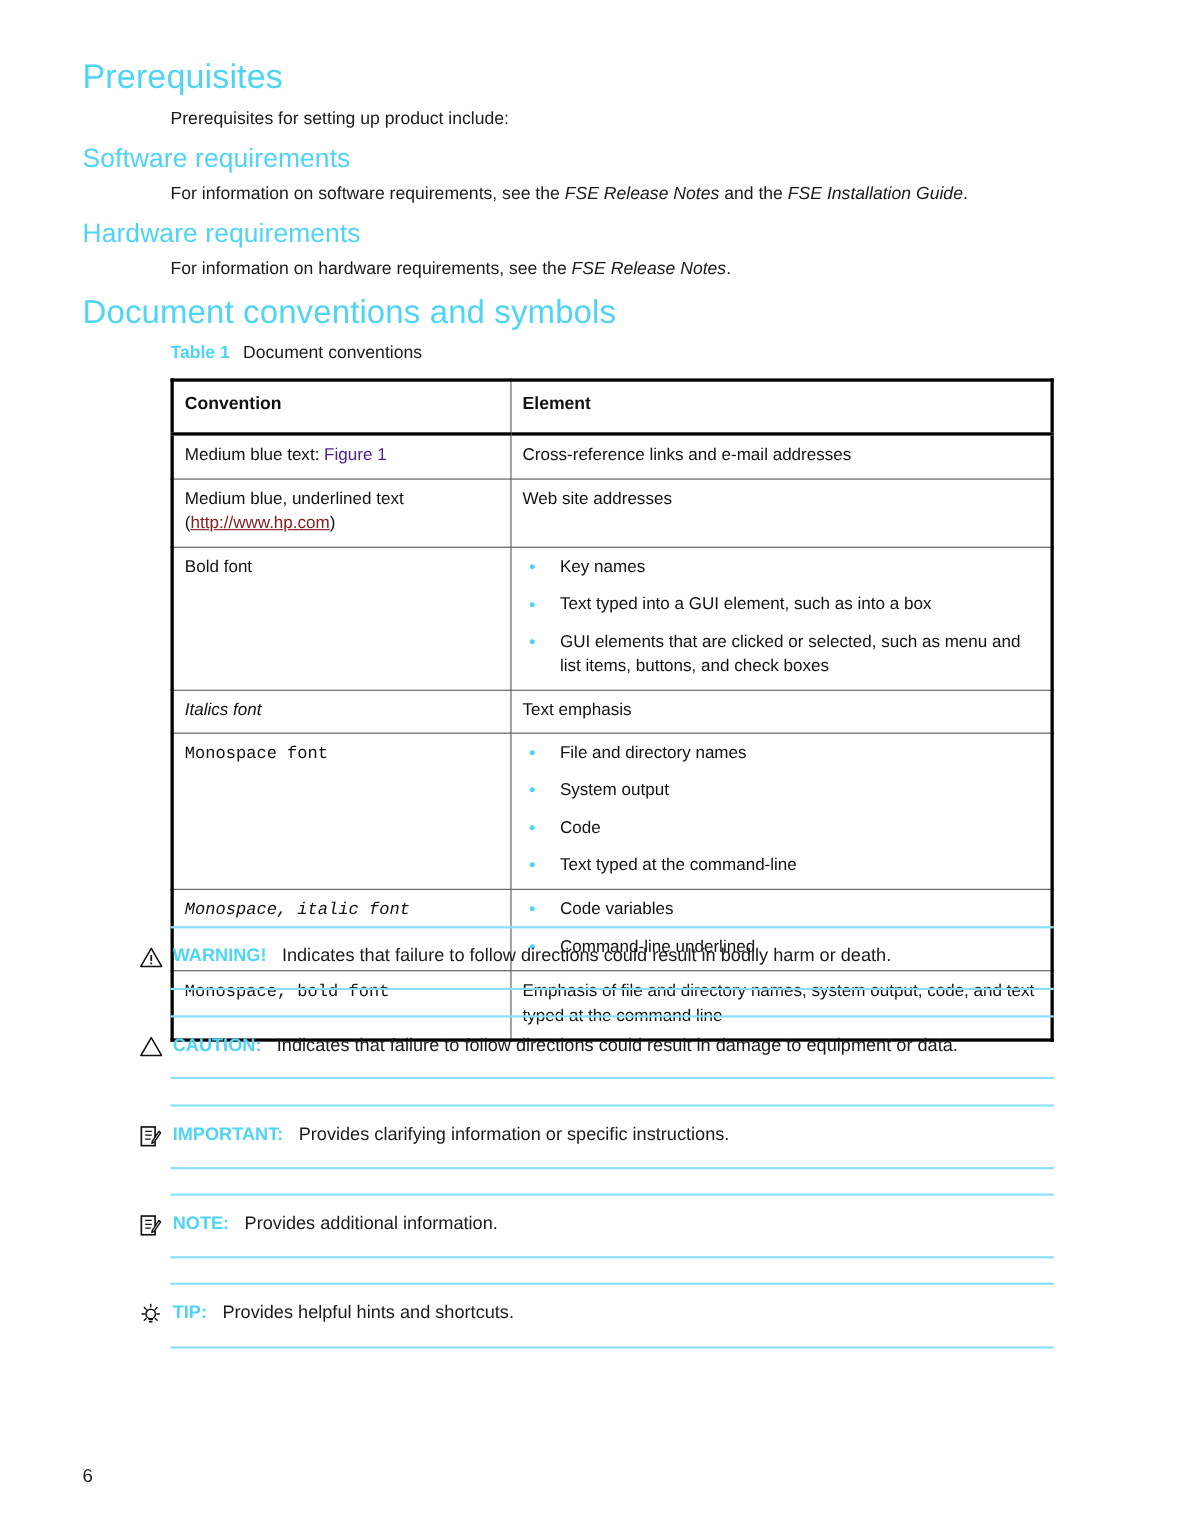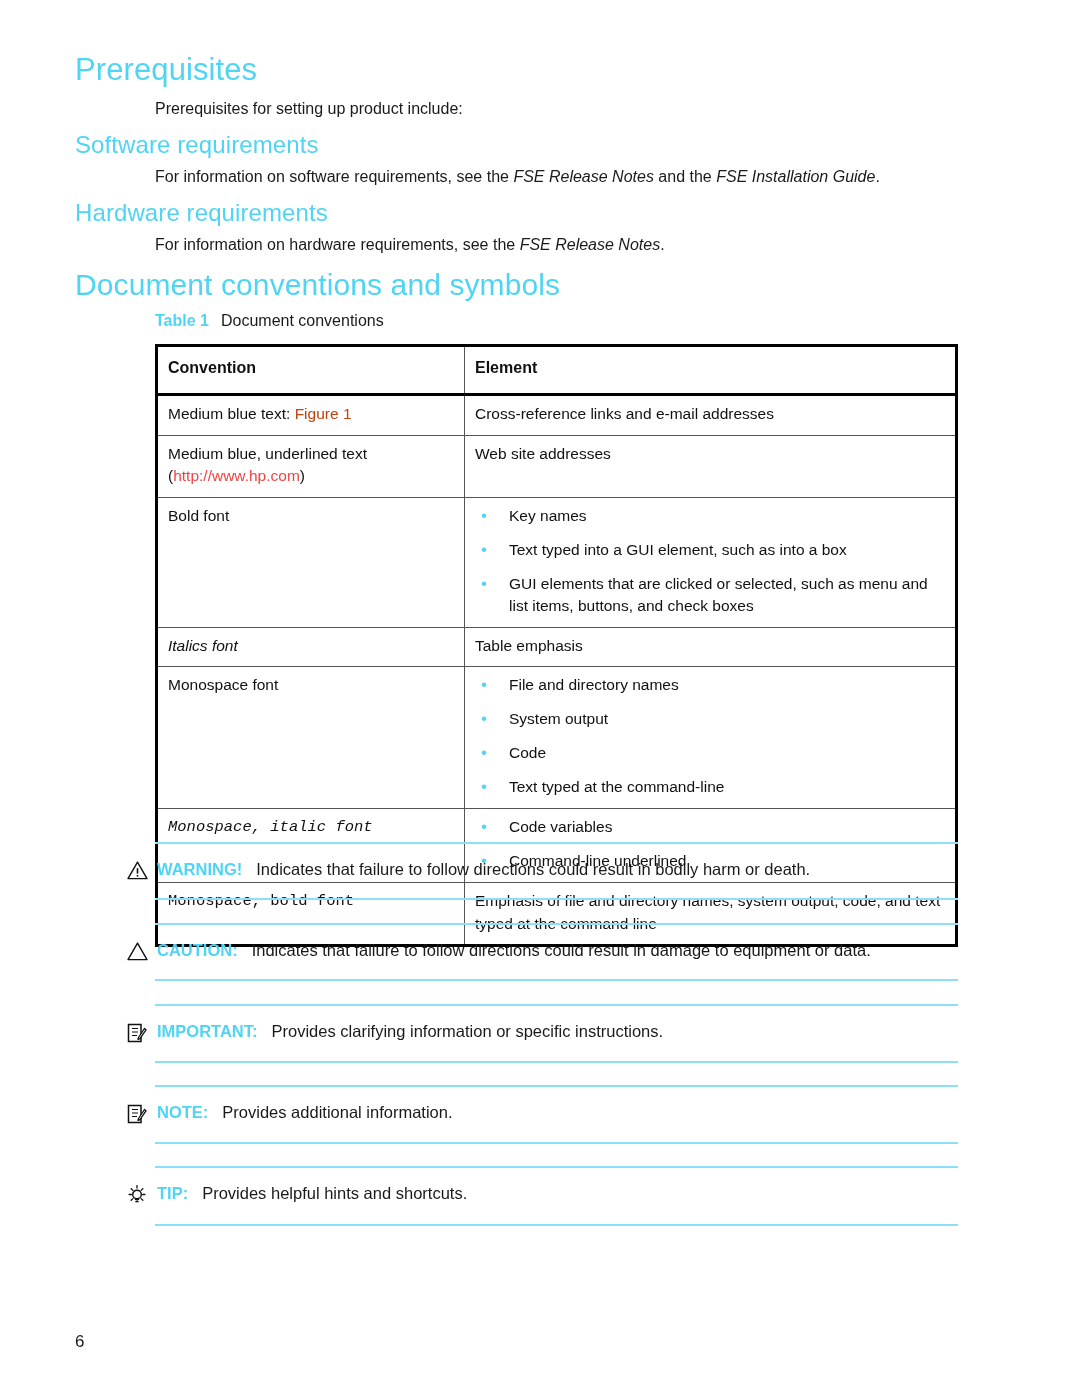--- a/index.html
+++ b/index.html
@@ -92,38 +92,39 @@
     font-weight: bold;
     font-size: 16px;
     border-bottom: 3px solid #000;
     padding-bottom: 14px;
     padding-top: 9px;
   }
   .conv-table tr.last-row td {
     border-bottom: none;
   }
   .cell-mono {
-    font-family: Liberation Sans, sans-serif;
+    font-family: Liberation Mono, monospace;
     font-size: 14.5px;
   }
   .cell-mono-italic {
     font-family: "Liberation Mono", monospace;
     font-size: 14.5px;
     font-style: italic;
   }
   .cell-mono-bold {
     font-family: "Liberation Mono", monospace;
     font-size: 14.5px;
     font-weight: bold;
   }
   .cell-bold { font-weight: bold; }
   .cell-italic { font-style: italic; }
-  .blue-text { color: #c2410c; }
+  .blue-text { color: #4c1d95; }
   .blue-link {
-    color: #ef4444;
+    color: #7f1d1d;
+    text-decoration: underline;
   }
 
   ul.bullets {
     list-style: none;
     margin: 0;
     padding: 0;
   }
   ul.bullets li {
     position: relative;
     padding-left: 34px;
@@ -236,21 +237,21 @@
           <ul class="bullets">
             <li>Key names</li>
             <li>Text typed into a GUI element, such as into a box</li>
             <li>GUI elements that are clicked or selected, such as menu and list items, buttons, and check boxes</li>
           </ul>
         </td>
       </tr>
 
       <tr>
         <td class="cell-italic">Italics font</td>
-        <td>Table emphasis</td>
+        <td>Text emphasis</td>
       </tr>
 
       <tr>
         <td class="cell-mono">Monospace font</td>
         <td>
           <ul class="bullets">
             <li>File and directory names</li>
             <li>System output</li>
             <li>Code</li>
             <li>Text typed at the command-line</li>

